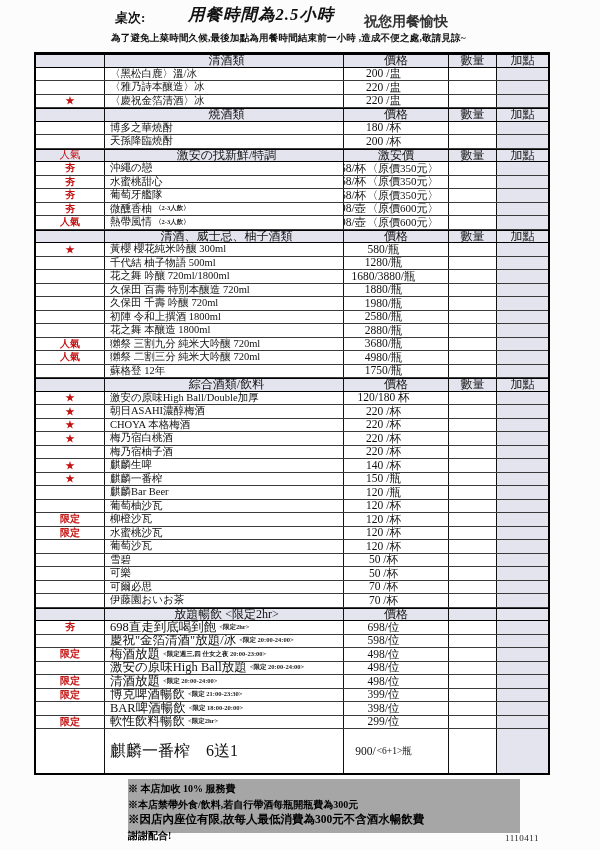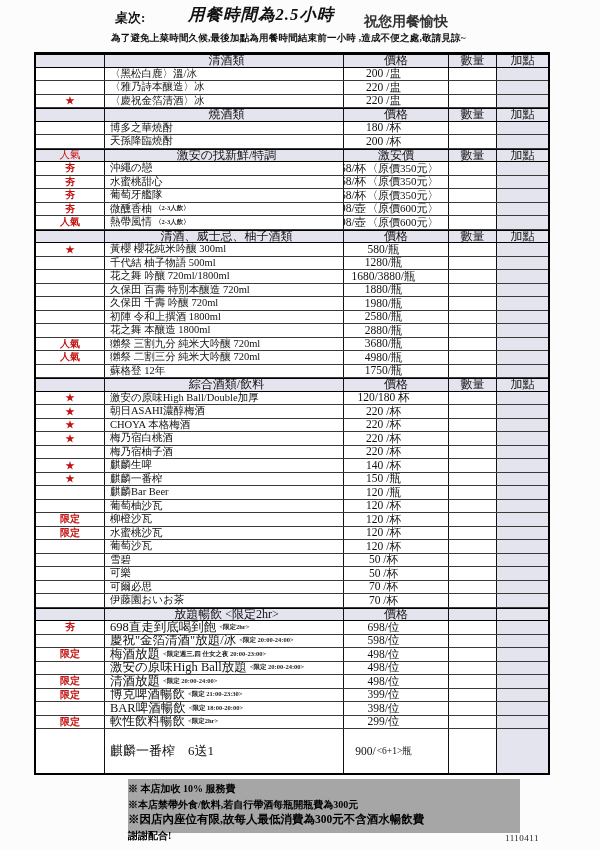--- a/index.html
+++ b/index.html
@@ -38,21 +38,21 @@
     display:flex;align-items:center;overflow:hidden;white-space:nowrap;
   }
   .cell:last-child{border-right:none;}
   .cell.addon{background:var(--hdrbg);}
   .row.header .cell{justify-content:center;font-weight:normal;font-size:12px;background:var(--hdrbg);}
   .cell.mark{justify-content:center;color:var(--red);font-weight:bold;font-size:10px;}
   .row.header .cell.mark{color:var(--red);font-size:10.5px;}
   .cell.name{justify-content:flex-start;padding-left:5px;}
   .name-text{font-size:10.5px;font-weight:normal;text-align:right;}
   .row.bigname .name-text{font-size:12.5px;}
-  .row.tall .name-text{font-size:13px;}
+  .row.tall .name-text{font-size:16px;}
   .item-note{font-size:6.5px;font-weight:bold;margin-left:3px;color:#222;}
   .cell.price{justify-content:center;padding-right:25px;font-size:11.5px;}
   .row.header .cell.price{justify-content:center;padding-right:0;}
   .price-note{font-size:11px;margin-left:1px;}
   .row.tall .price-note{font-size:9.5px;}
 
   .footer-box{
     position:absolute;left:128px;top:779px;width:392px;height:54px;
     background:var(--footbg);text-align:left;box-sizing:border-box;padding-top:2px;
   }

